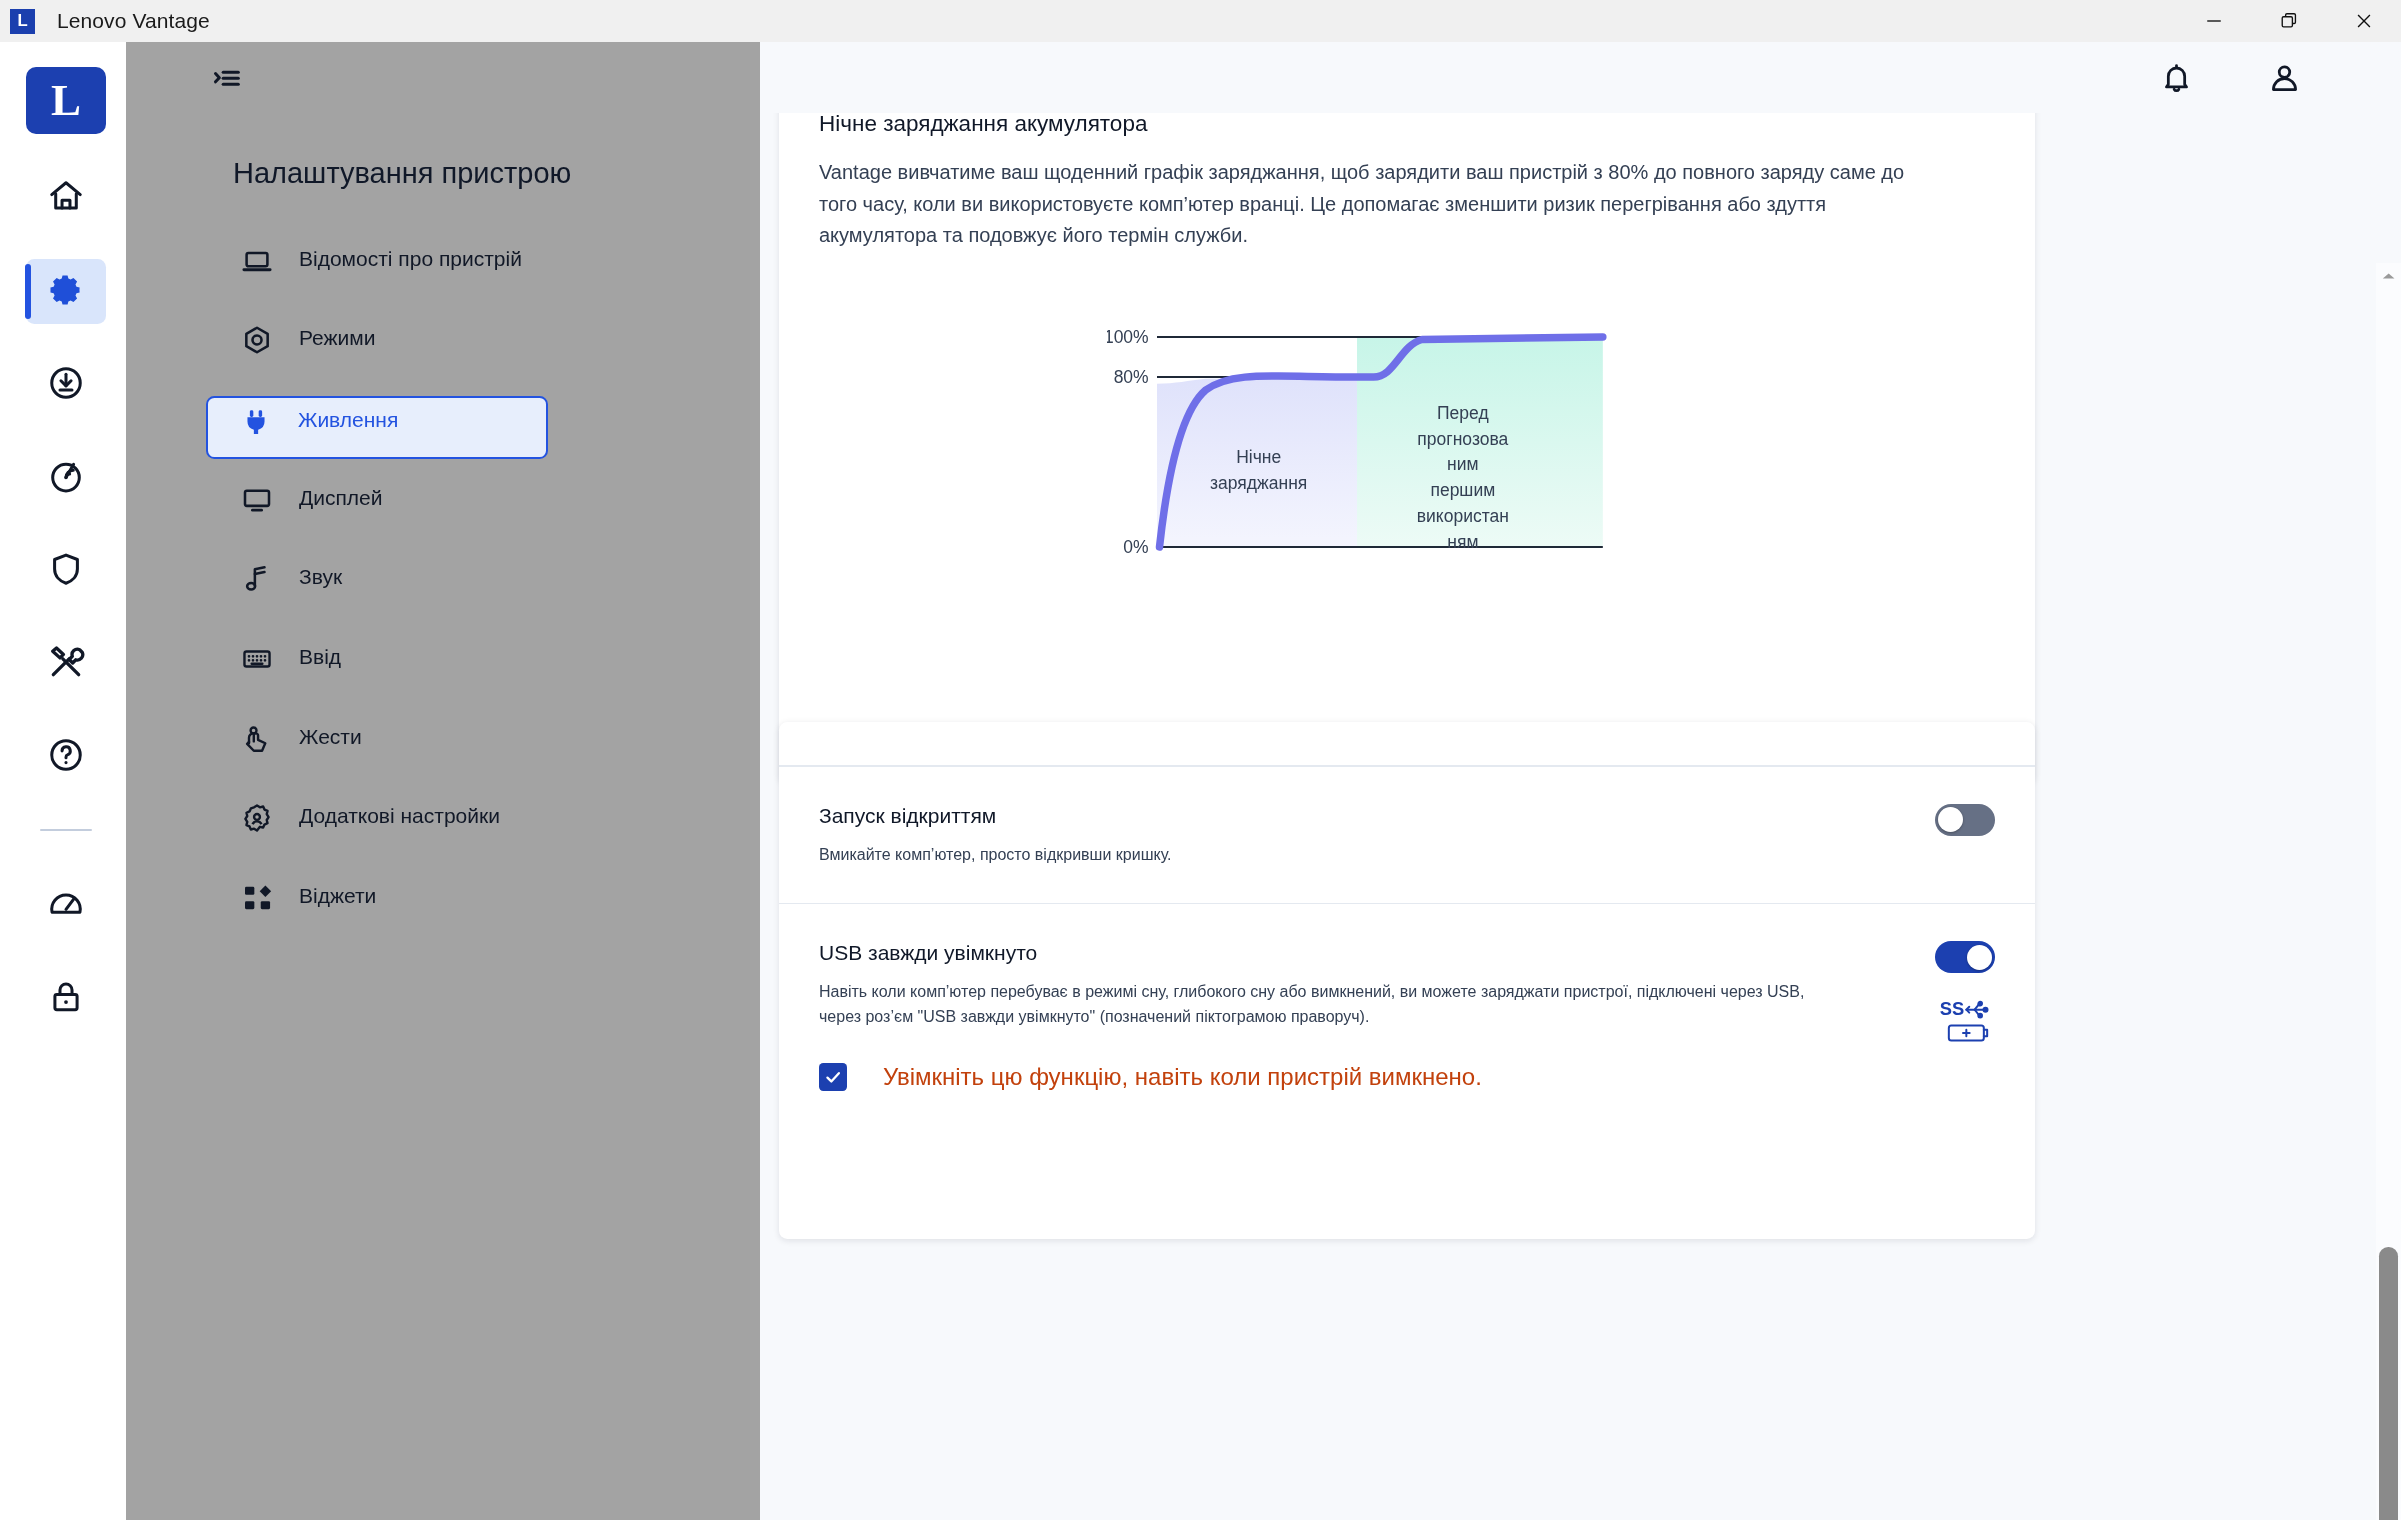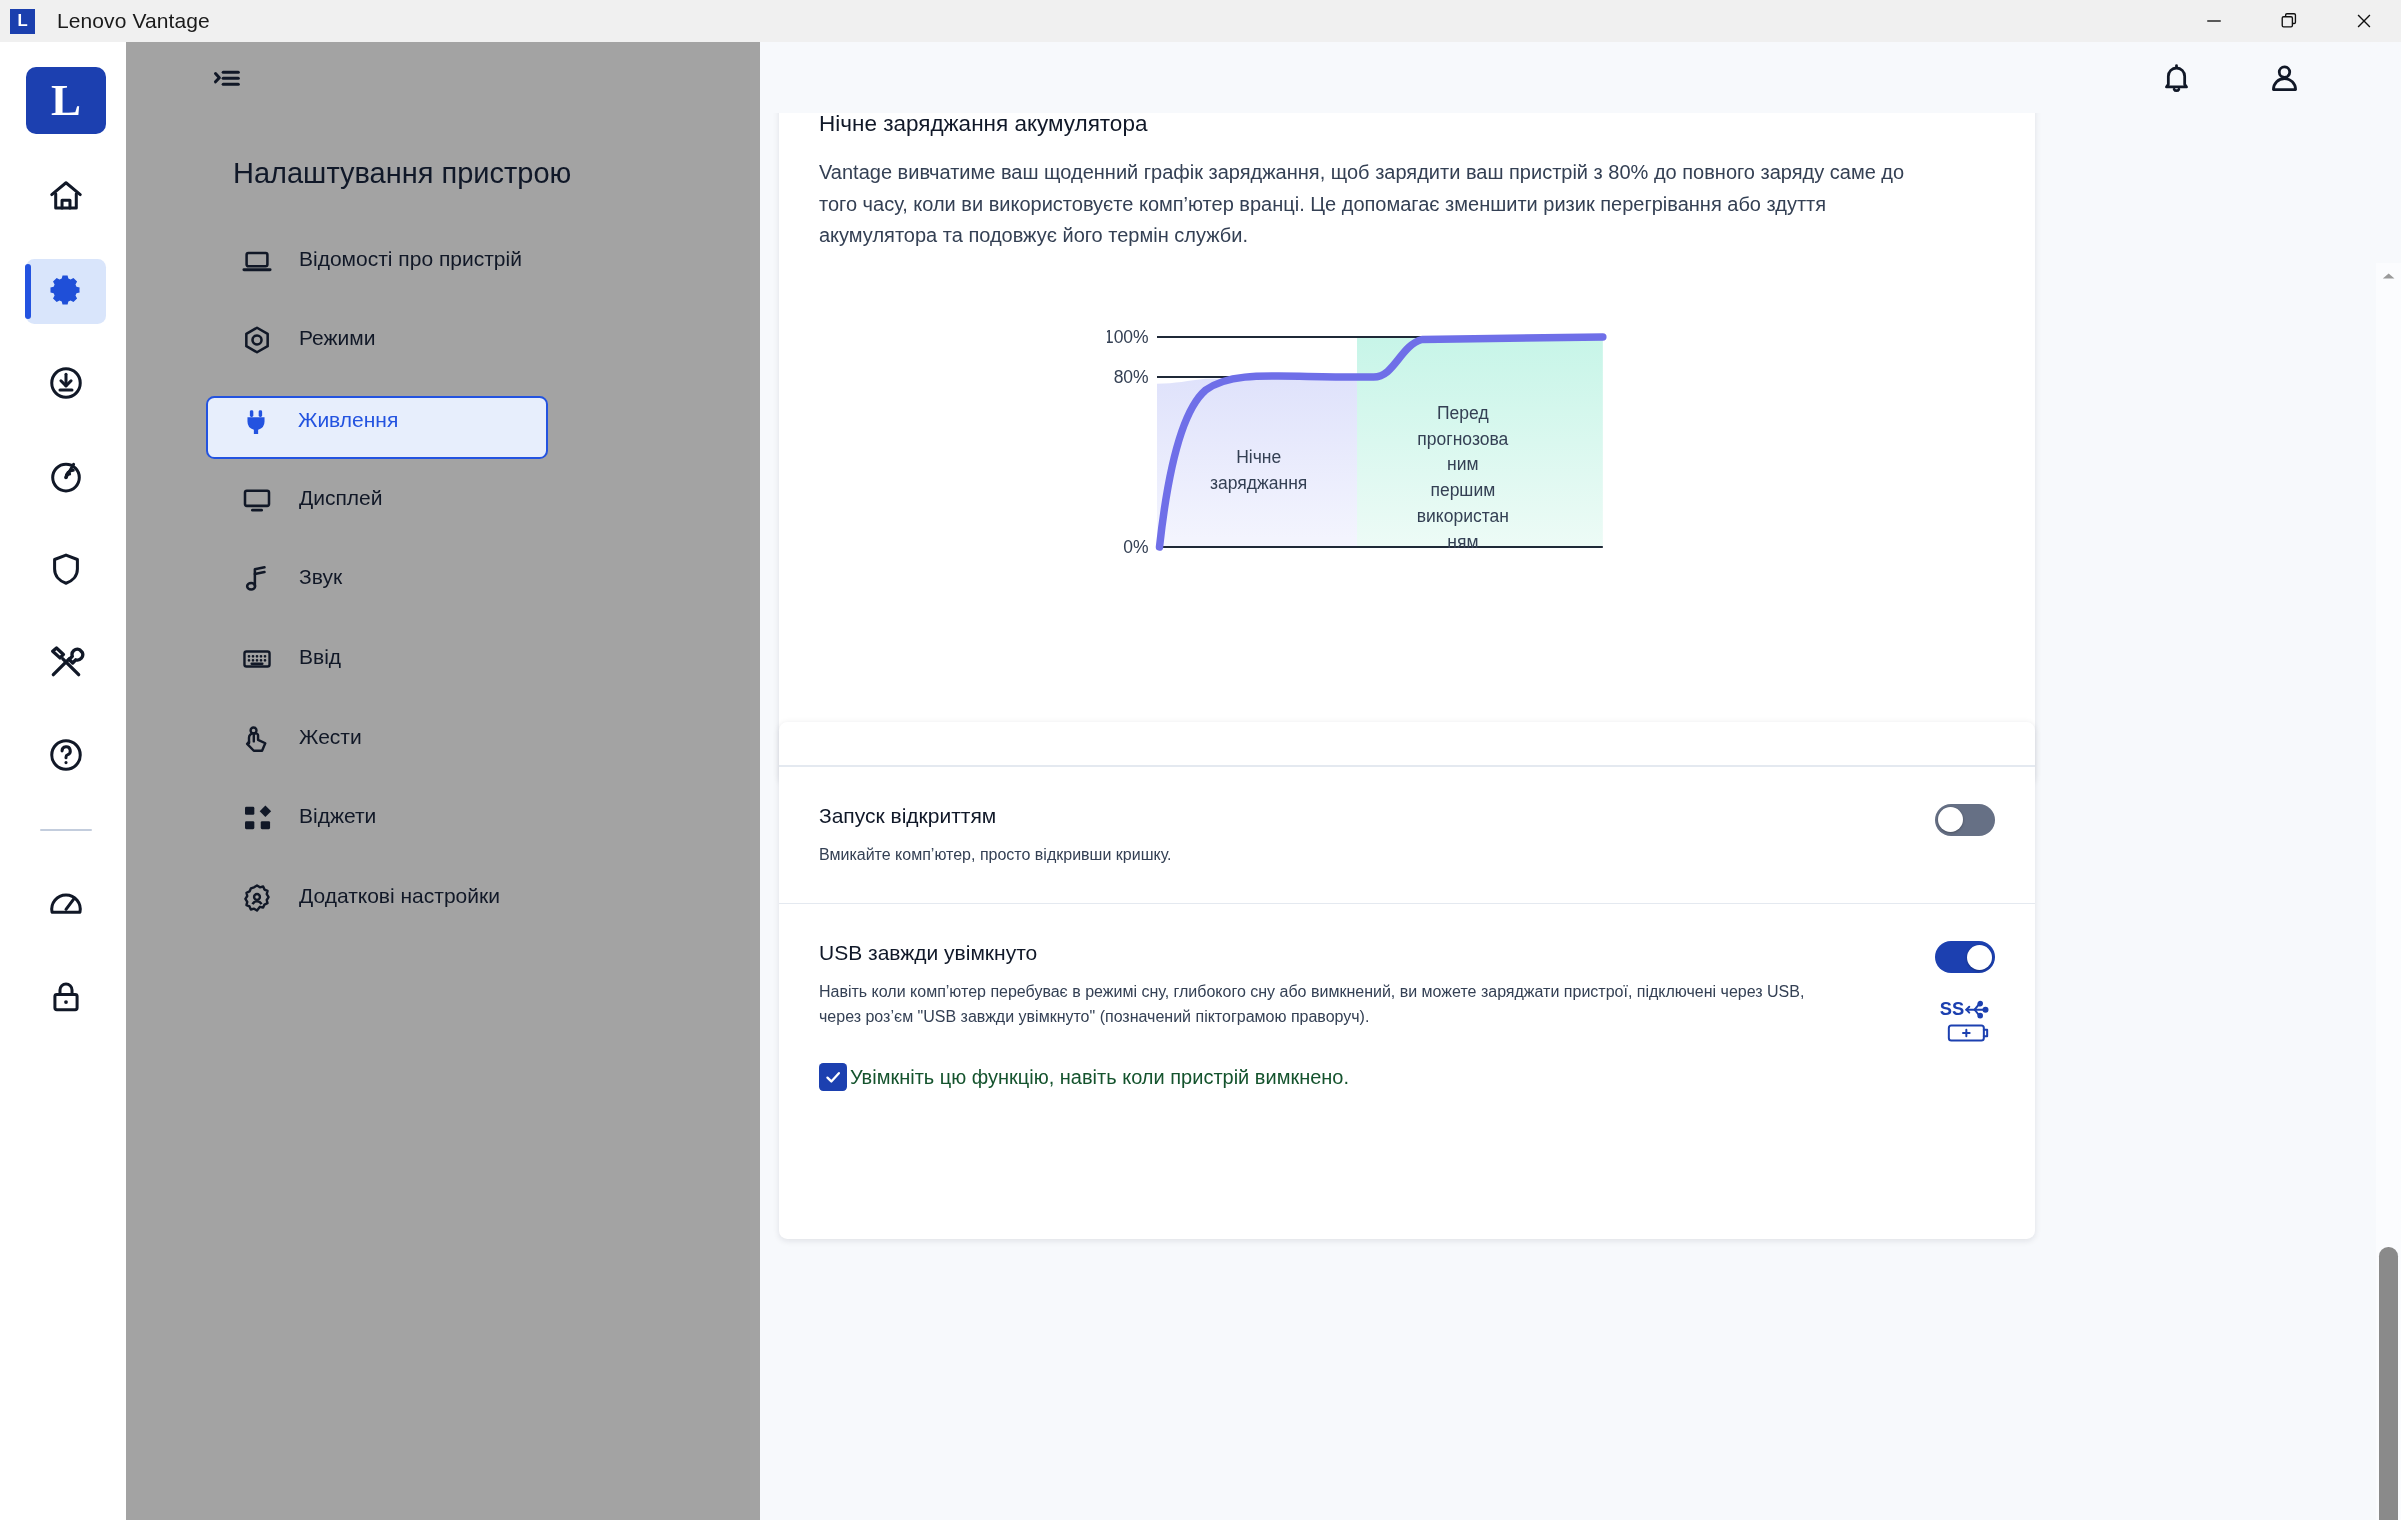--- a/index.html
+++ b/index.html
@@ -165,21 +165,21 @@
   .row-title { font-size: 21px; color: #101828; }
   .row-desc { margin-top: 15px; width: 1026px; font-size: 16px; line-height: 1.56; color: #344054; }
   .row-toggle { position: absolute; right: 40px; top: 37px; }
   .usb-ico { position: absolute; right: 37px; top: 93px; width: 60px; }
 
   .check-row { display: flex; align-items: center; margin-top: 33px; }
   .cbox {
     width: 28px; height: 28px; border-radius: 4.2px; background: #1c40b0;
     display: flex; align-items: center; justify-content: center;
   }
-  .cbox-lbl { margin-left: 3px; font-size: 20px; color: #14532d; }
+  .cbox-lbl { margin-left: 36px; font-size: 24px; color: #c2410c; }
 
   
   .sbar {
     position: absolute; top: 150px; right: 0; width: 25px; height: 1371px;
     background: #fbfcfe;
   }
   .sb-arrow { width: 25px; height: 25px; display: flex; align-items: center; justify-content: center; }
   .sb-arrow.top { position: absolute; top: 0; }
   .sb-thumb {
     position: absolute; top: 984px; left: 3.3px;
@@ -384,39 +384,39 @@
           <path d="M9.4 3.4a2.2 2.2 0 0 1 0 4.4 2.2 2.2 0 0 1 0-4.4z"></path>
           <path d="M9.4 7.8c-2 0-3.4 1.4-3.4 3.2v4.2"></path>
           <path d="M6 14.2l-1.4 1.4 5 5.2h6.2l2.4-5.6-5.4-2.6V9.4a1.6 1.6 0 0 0-3.2 0v4.4"></path>
         </svg>
       </span>
       <span class="nav-lbl">Жести</span>
     </div>
 
     <div class="nav-item">
       <span class="nav-ico">
+        <svg width="32" height="32" viewBox="0 0 24 24" fill="none" stroke="#111827" stroke-width="1.8" stroke-linejoin="round">
+          <path d="M12 2.6 14.2 4l2.4-.6 1 2.3 2.3 1-.6 2.4 1.4 2.2-1.4 2.2.6 2.4-2.3 1-1 2.3-2.4-.6L12 21.4 9.8 20l-2.4.6-1-2.3-2.3-1 .6-2.4L3.3 12.7l1.4-2.2-.6-2.4 2.3-1 1-2.3L9.8 4z"></path>
+          <circle cx="12" cy="11.2" r="2.2"></circle>
+          <path d="M8.6 16.6a3.8 3.8 0 0 1 6.8 0"></path>
+        </svg>
+      </span>
+      <span class="nav-lbl">Додаткові настройки</span>
+    </div>
+
+    <div class="nav-item">
+      <span class="nav-ico">
         <svg width="32" height="32" viewBox="0 0 24 24" fill="#111827">
           <rect x="3" y="3.6" width="7" height="6" rx="1"></rect>
           <rect x="3" y="14.4" width="7" height="6" rx="1"></rect>
           <rect x="14.8" y="14.4" width="7" height="6" rx="1"></rect>
           <path d="M18.3 2.6 22.6 6.9l-4.3 4.3L14 6.9z"></path>
         </svg>
       </span>
       <span class="nav-lbl">Віджети</span>
-    </div>
-
-    <div class="nav-item">
-      <span class="nav-ico">
-        <svg width="32" height="32" viewBox="0 0 24 24" fill="none" stroke="#111827" stroke-width="1.8" stroke-linejoin="round">
-          <path d="M12 2.6 14.2 4l2.4-.6 1 2.3 2.3 1-.6 2.4 1.4 2.2-1.4 2.2.6 2.4-2.3 1-1 2.3-2.4-.6L12 21.4 9.8 20l-2.4.6-1-2.3-2.3-1 .6-2.4L3.3 12.7l1.4-2.2-.6-2.4 2.3-1 1-2.3L9.8 4z"></path>
-          <circle cx="12" cy="11.2" r="2.2"></circle>
-          <path d="M8.6 16.6a3.8 3.8 0 0 1 6.8 0"></path>
-        </svg>
-      </span>
-      <span class="nav-lbl">Додаткові настройки</span>
     </div>
 
   </div>
 </div>
 
 <div class="topbar">
   <div class="collapse-btn">
     <svg width="33" height="33" viewBox="0 0 24 24" fill="none" stroke="#111827" stroke-width="2.2" stroke-linecap="round" stroke-linejoin="round">
       <path d="M4 8.4 6.8 11.4 4 14.4"></path>
       <path d="M9.6 7.4h11"></path>

